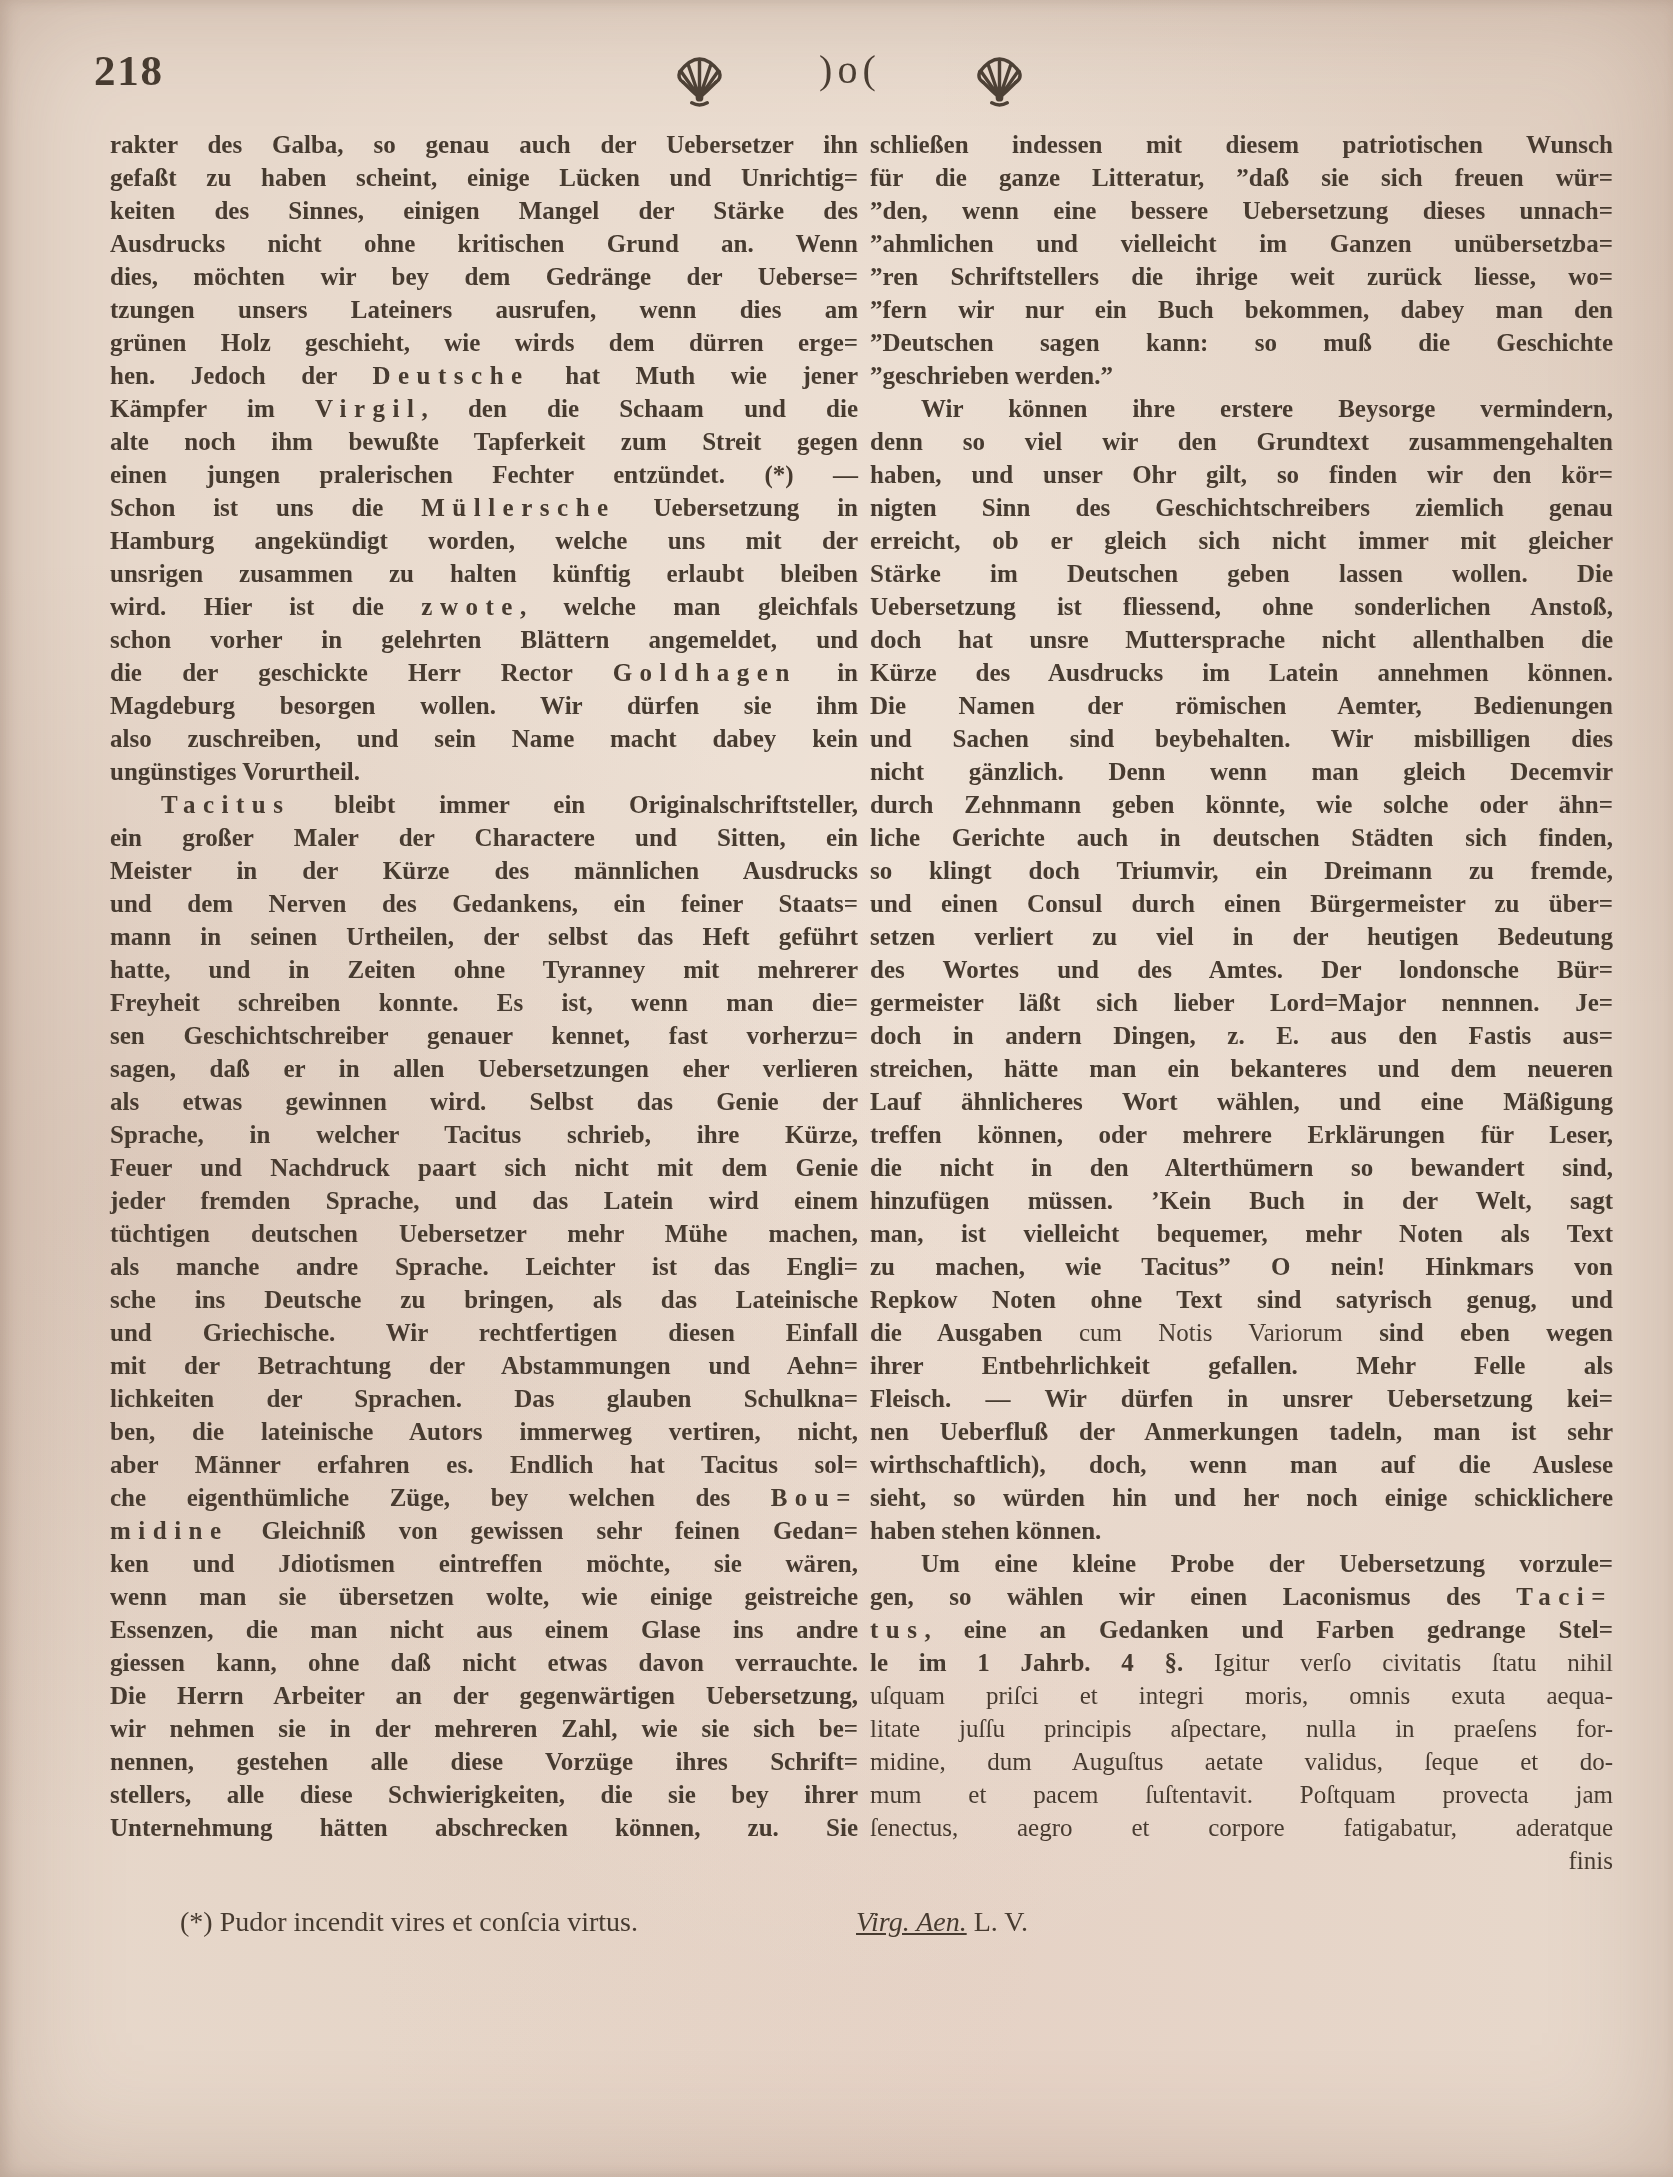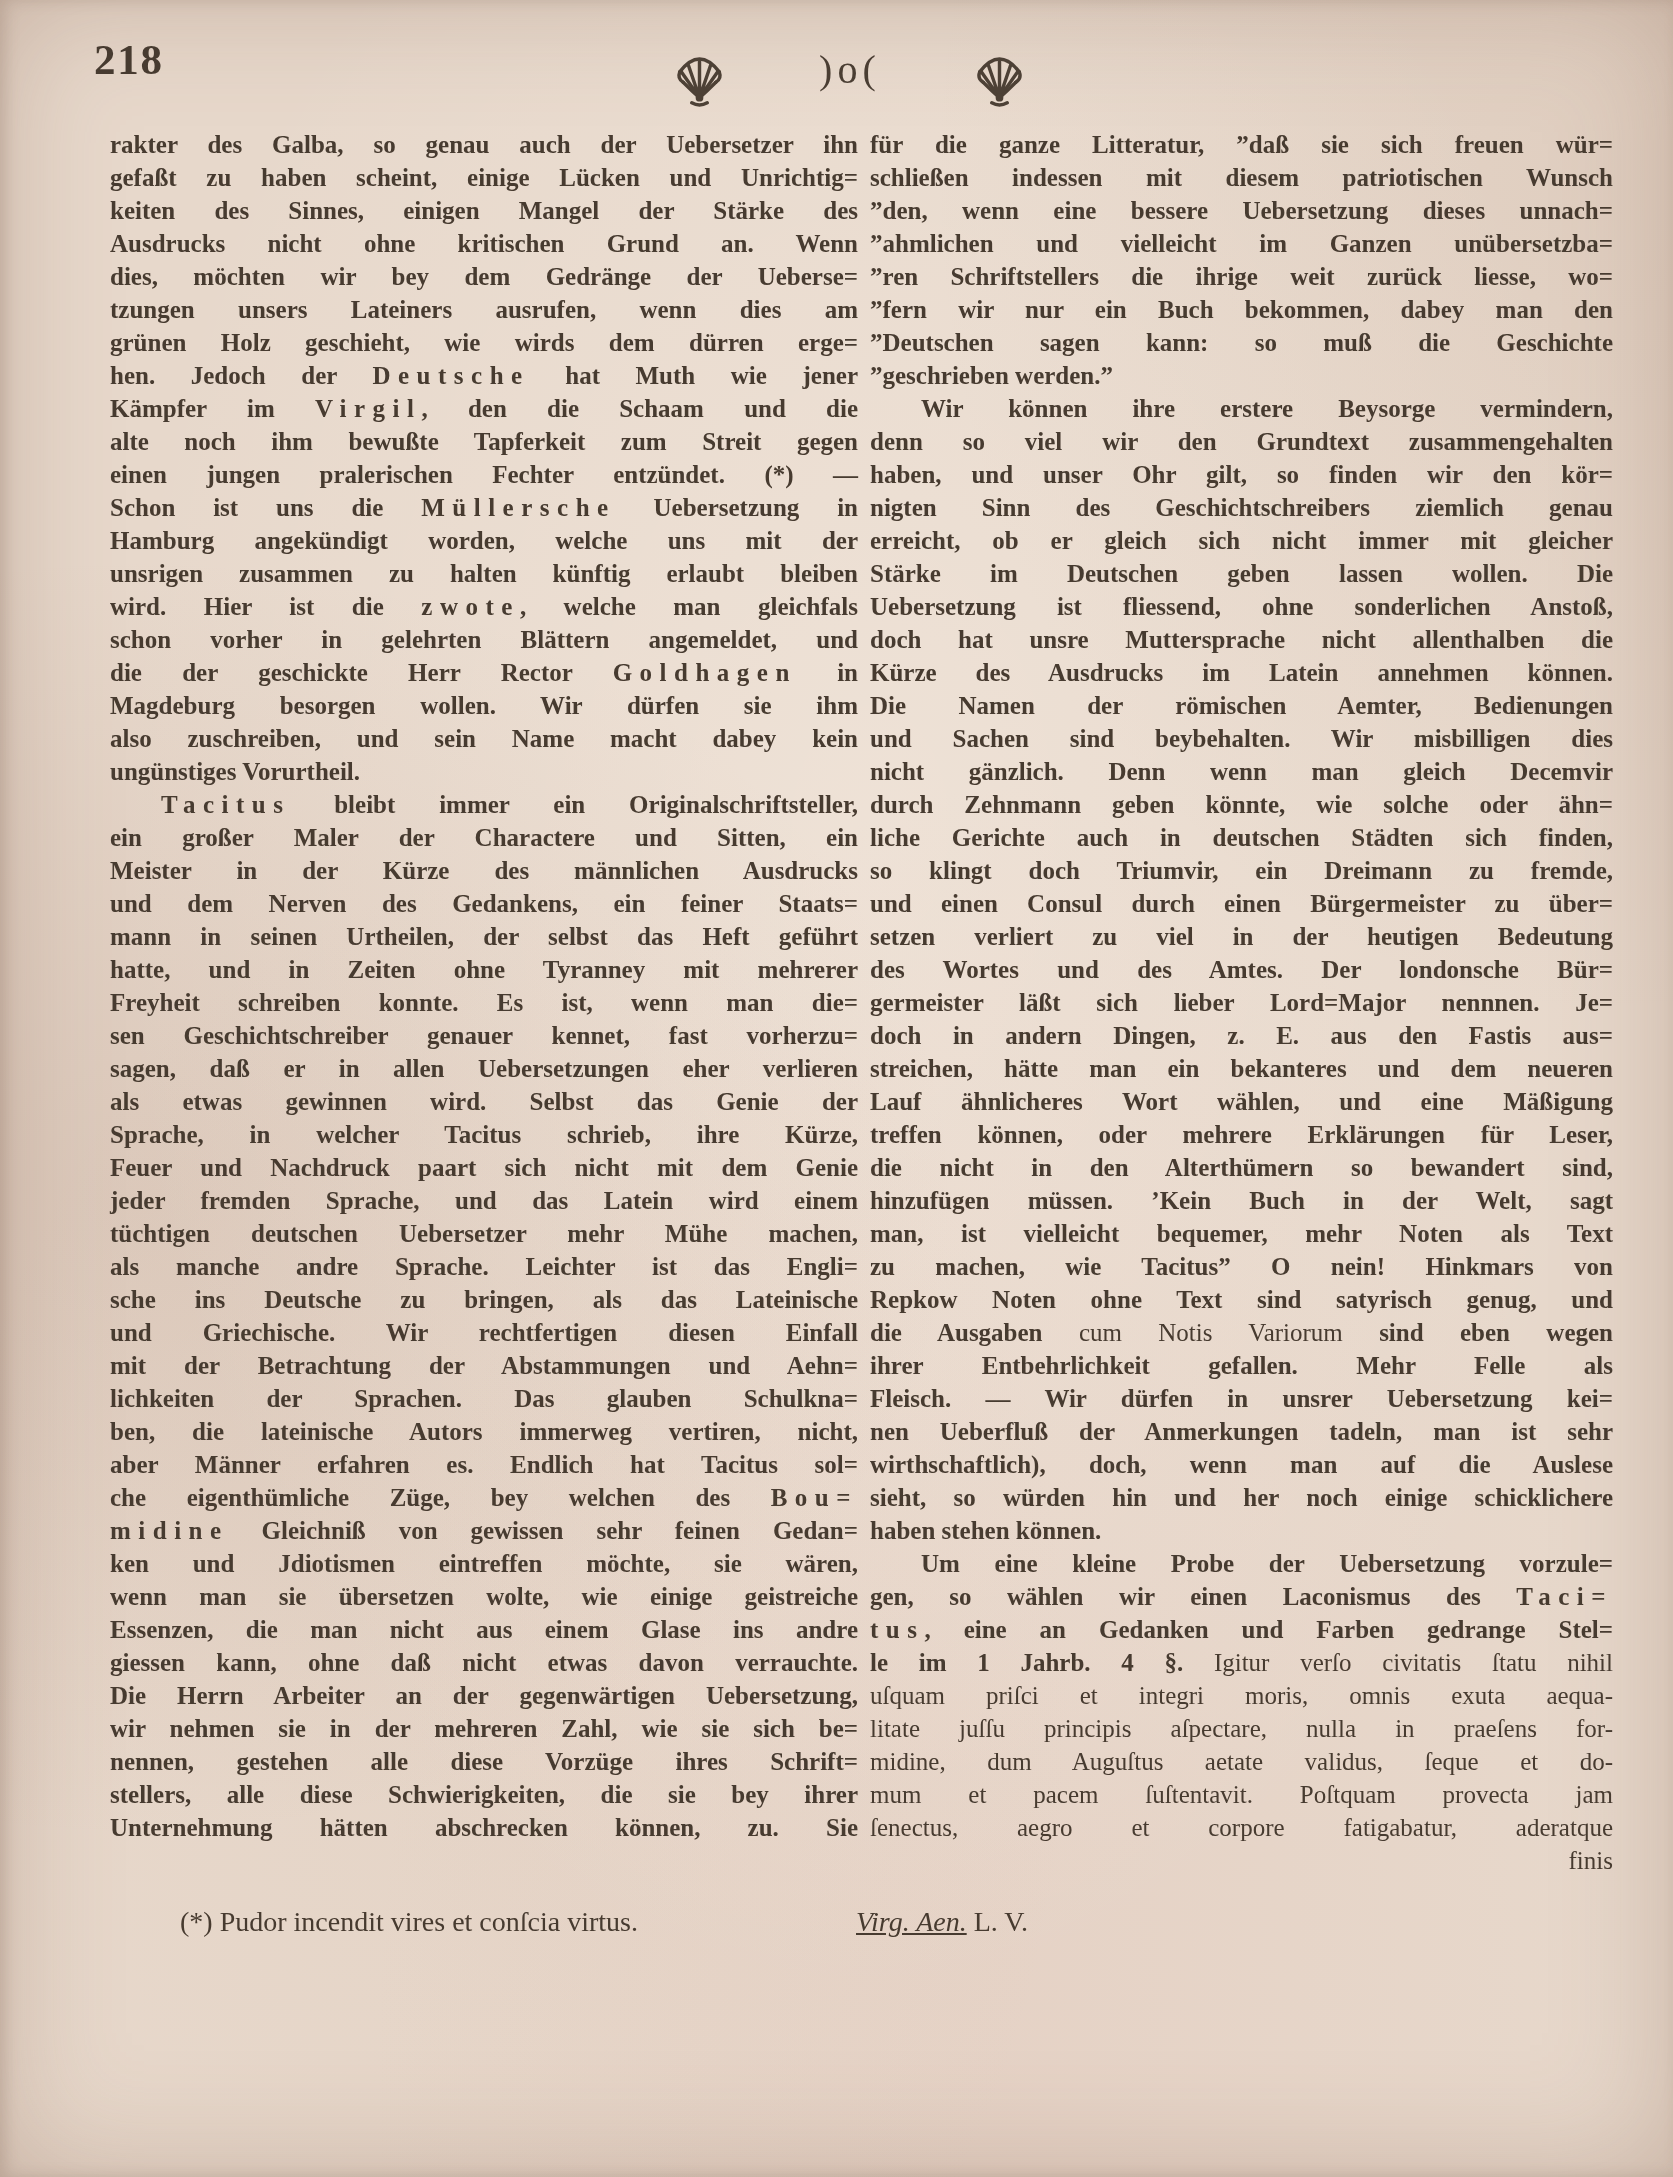--- a/index.html
+++ b/index.html
@@ -12,21 +12,21 @@
       radial-gradient(ellipse at 8% 55%, rgba(150,108,88,0.14), rgba(150,108,88,0) 38%),
       radial-gradient(ellipse at 96% 8%, rgba(160,120,95,0.10), rgba(160,120,95,0) 30%),
       radial-gradient(ellipse at 60% 96%, rgba(214,160,150,0.10), rgba(214,160,150,0) 45%),
       radial-gradient(ellipse at 30% 78%, rgba(205,170,150,0.08), rgba(205,170,150,0) 35%);
     box-shadow: inset 0 0 120px rgba(125,90,70,0.30), inset 5.1px 0 15.4px rgba(90,60,45,0.18);
     overflow:hidden;
     font-family:"Liberation Serif","DejaVu Serif",serif;
     color:#473b30;
   }
   .pagenum{
-    position:absolute;left:94px;top:35px;
+    position:absolute;left:94px;top:46px;
     font-size:43px;font-weight:700;letter-spacing:1.7px;
   }
   .fleuron{position:absolute;top:53px;width:57px;height:55px;}
   .fleuron.f1{left:671px;}
   .fleuron.f2{left:971px;}
   .sigmark{
     position:absolute;left:803px;top:46px;width:94px;
     text-align:center;font-size:40px;font-weight:400;letter-spacing:5.1px;
     color:#4a3e33;
   }
@@ -129,22 +129,22 @@
       <div class="tline"><span class="seg-f">wenn man sie übersetzen wolte, wie einige geistreiche</span></div>
       <div class="tline"><span class="seg-f">Essenzen, die man nicht aus einem Glase ins andre</span></div>
       <div class="tline"><span class="seg-f">giessen kann, ohne daß nicht etwas davon verrauchte.</span></div>
       <div class="tline"><span class="seg-f">Die Herrn Arbeiter an der gegenwärtigen Uebersetzung,</span></div>
       <div class="tline"><span class="seg-f">wir nehmen sie in der mehreren Zahl, wie sie sich be=</span></div>
       <div class="tline"><span class="seg-f">nennen, gestehen alle diese Vorzüge ihres Schrift=</span></div>
       <div class="tline"><span class="seg-f">stellers, alle diese Schwierigkeiten, die sie bey ihrer</span></div>
       <div class="tline"><span class="seg-f">Unternehmung hätten abschrecken können, zu.  Sie</span></div>
     </div>
   <div class="col right">
+      <div class="tline"><span class="seg-f">schließen indessen mit diesem patriotischen Wunsch</span></div>
       <div class="tline"><span class="seg-f">für die ganze Litteratur, ”daß sie sich freuen wür=</span></div>
-      <div class="tline"><span class="seg-f">schließen indessen mit diesem patriotischen Wunsch</span></div>
       <div class="tline"><span class="seg-f">”den, wenn eine bessere Uebersetzung dieses unnach=</span></div>
       <div class="tline"><span class="seg-f">”ahmlichen und vielleicht im Ganzen unübersetzba=</span></div>
       <div class="tline"><span class="seg-f">”ren Schriftstellers die ihrige weit zurück liesse, wo=</span></div>
       <div class="tline"><span class="seg-f">”fern wir nur ein Buch bekommen, dabey man den</span></div>
       <div class="tline"><span class="seg-f">”Deutschen sagen kann:  so muß die Geschichte</span></div>
       <div class="tline end"><span class="seg-f">”geschrieben werden.”</span></div>
       <div class="tline ind"><span class="seg-f">Wir können ihre erstere Beysorge vermindern,</span></div>
       <div class="tline"><span class="seg-f">denn so viel wir den Grundtext zusammengehalten</span></div>
       <div class="tline"><span class="seg-f">haben, und unser Ohr gilt, so finden wir den kör=</span></div>
       <div class="tline"><span class="seg-f">nigten Sinn des Geschichtschreibers ziemlich genau</span></div>

